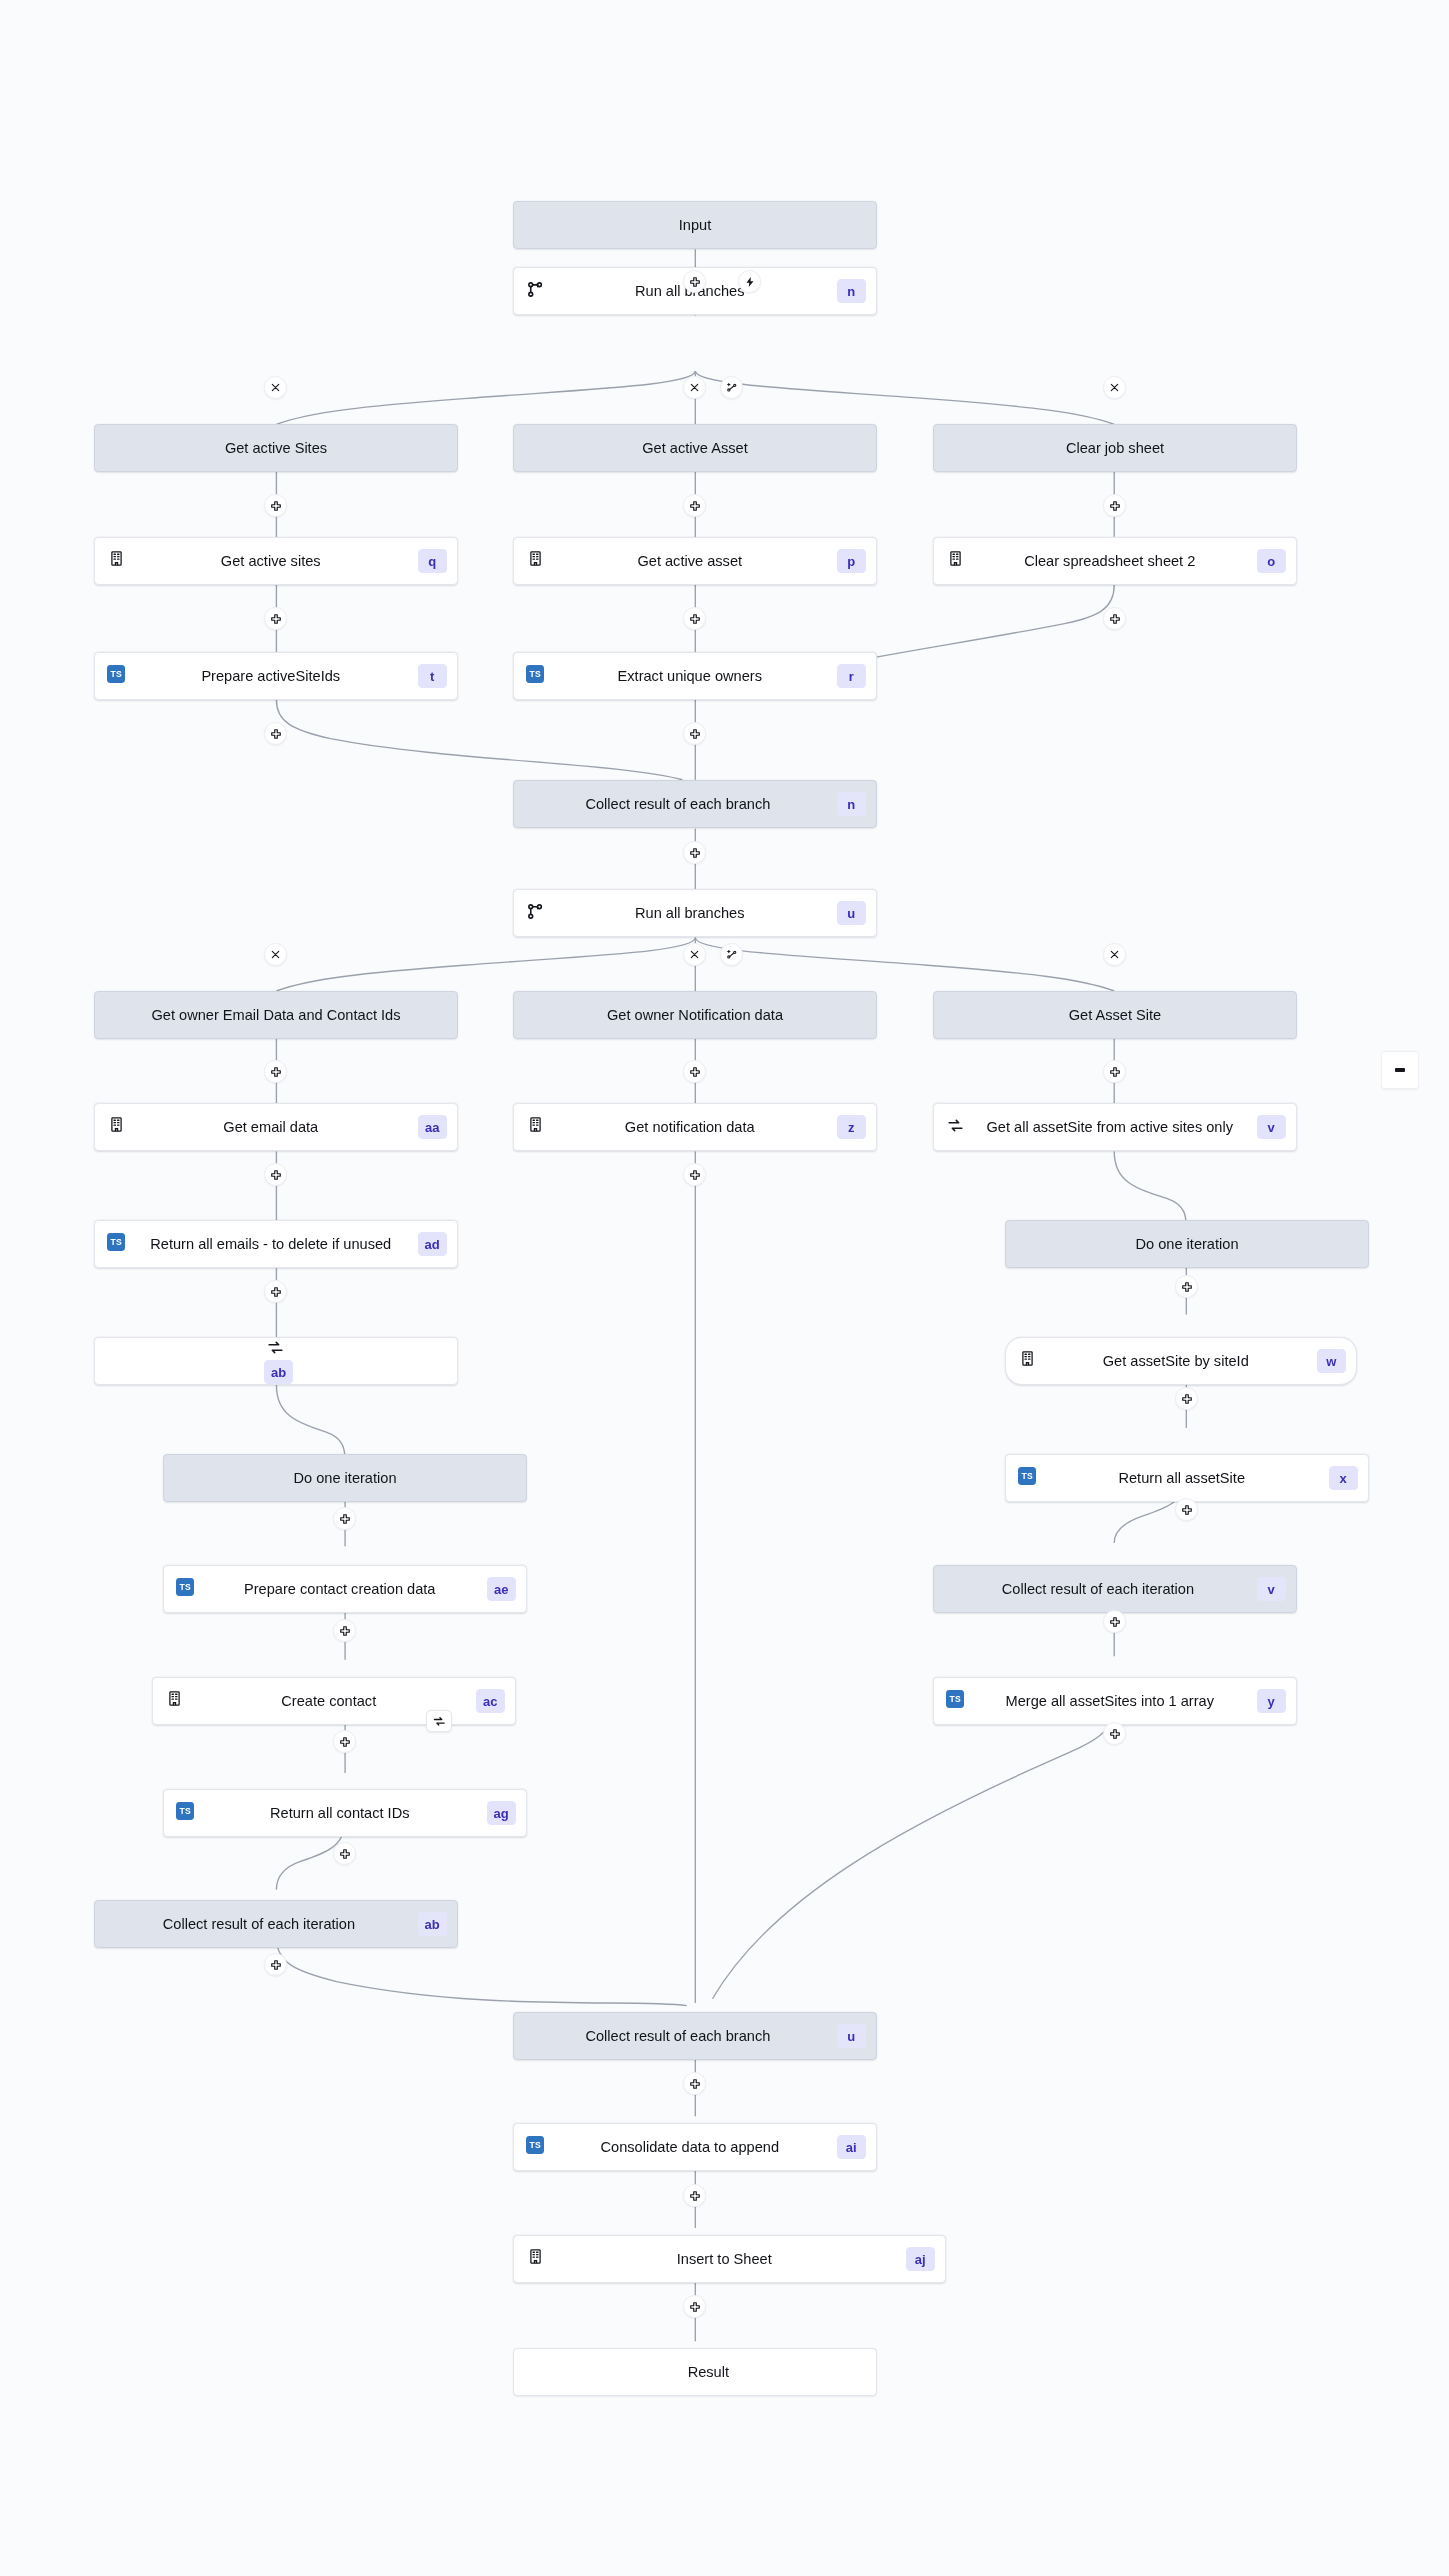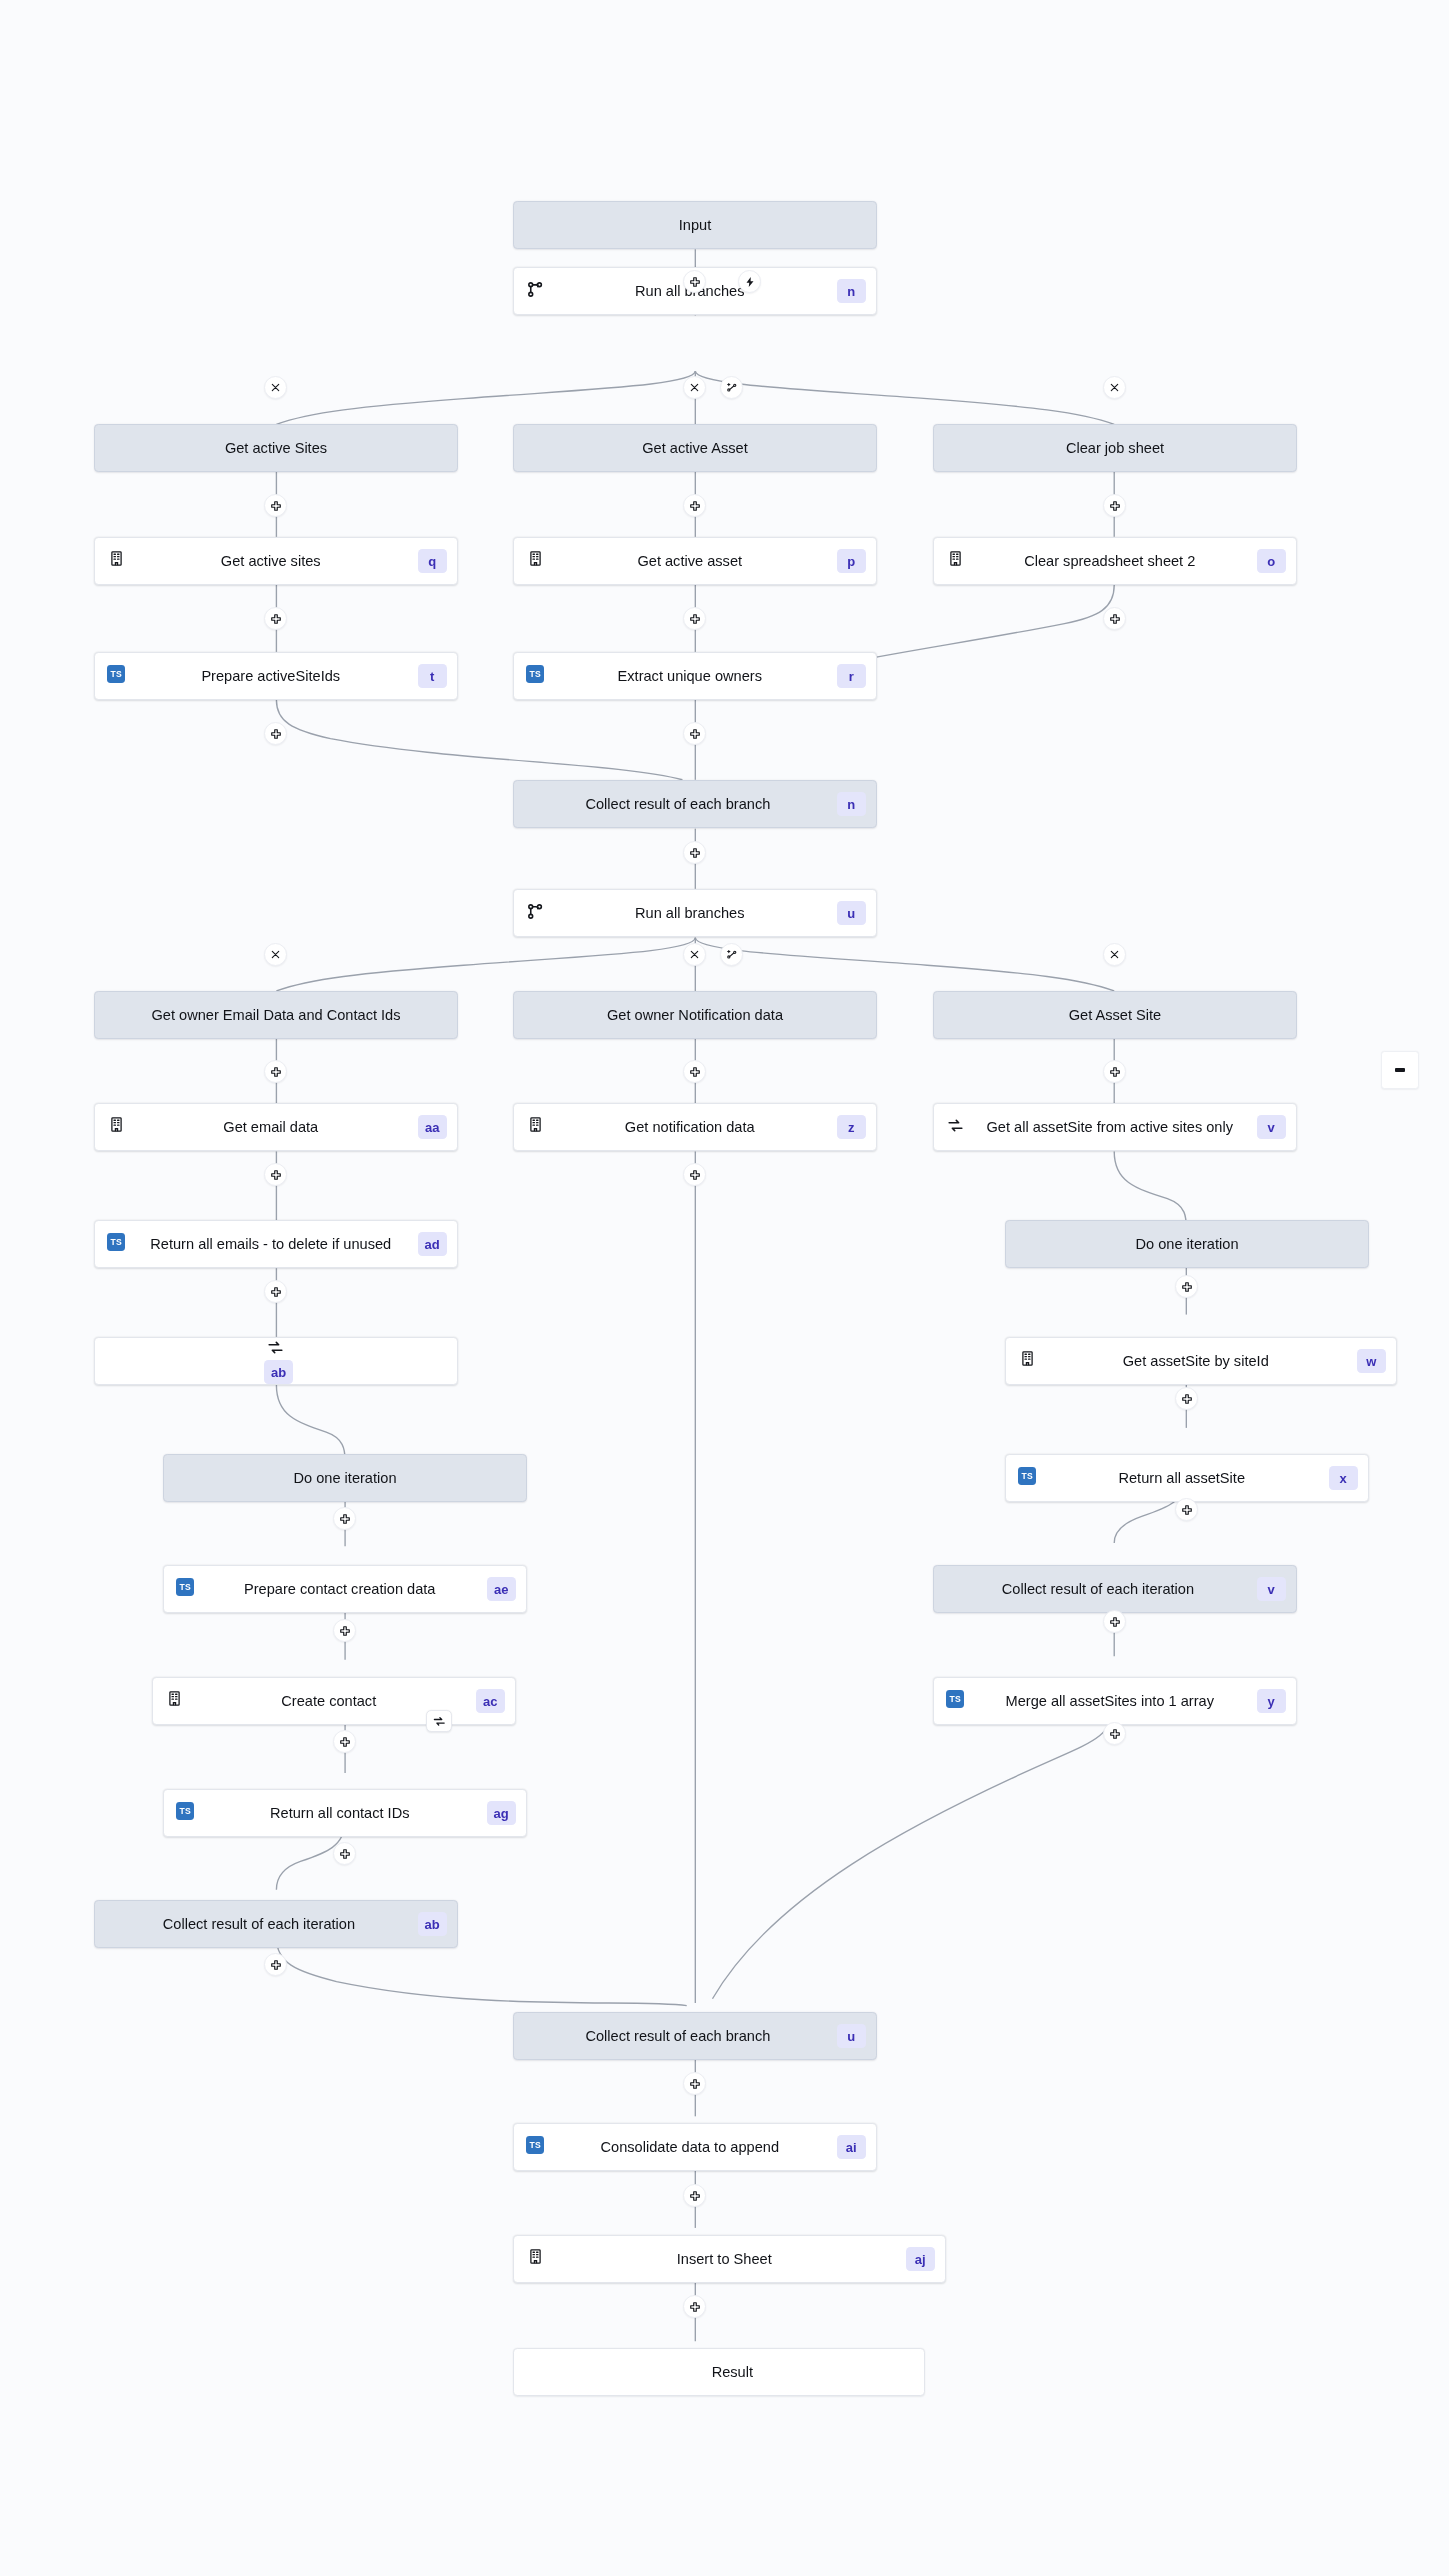--- a/index.html
+++ b/index.html
@@ -343,21 +343,21 @@
   <div class="node step" style="left:94px; top:1313px; width:364px;flex-direction:column;">
     <span class="nicon">
       <svg width="19" height="19" viewBox="0 0 24 24" fill="none" stroke="#15171c" stroke-width="2" stroke-linecap="round" stroke-linejoin="round">
         <path d="M4 8.5h12l-3-3"></path>
           <path d="M20 15.5H8l3 3"></path>
       </svg>
     </span>
     <span class="label">Loop to get all contact ID</span>
     <span class="badge">ab</span>
   </div>
-  <div class="node step" style="left:1005px; top:1313px; width:392px;">
+  <div class="node step" style="left:1005px; top:1313px; width:352px;border-radius:17px;">
     <span class="nicon">
       <svg width="17" height="17" viewBox="0 0 24 24" fill="none" stroke="#15171c" stroke-width="1.8">
         <rect x="5.5" y="2.5" width="13" height="19" rx="1.2"></rect>
         <path d="M8.5 6h2M13.5 6h2M8.5 9.5h2M13.5 9.5h2M8.5 13h2M13.5 13h2" stroke-linecap="round"></path>
         <path d="M10.5 21.5v-3.5h3v3.5"></path>
       </svg>
     </span>
     <span class="label">Get assetSite by siteId</span>
     <span class="badge">w</span>
   </div>
@@ -441,21 +441,21 @@
       <svg width="17" height="17" viewBox="0 0 24 24" fill="none" stroke="#15171c" stroke-width="1.8">
         <rect x="5.5" y="2.5" width="13" height="19" rx="1.2"></rect>
         <path d="M8.5 6h2M13.5 6h2M8.5 9.5h2M13.5 9.5h2M8.5 13h2M13.5 13h2" stroke-linecap="round"></path>
         <path d="M10.5 21.5v-3.5h3v3.5"></path>
       </svg>
     </span>
     <span class="label">Insert to Sheet</span>
     <span class="badge">aj</span>
   </div>
 
-  <div class="node plain" style="left:513px; top:2324px; width:412px;padding-left:37px;">
+  <div class="node plain" style="left:513px; top:2324px; width:364px;padding-left:37px;">
     <span class="label">Result</span>
   </div>
 
   <div class="handle" style="left:683px; top:246px;">
     <svg width="12" height="12" viewBox="0 0 24 24" fill="none" stroke="#15171c" stroke-width="2.4" stroke-linejoin="round">
         <path d="M9.5 3.5h5v6h6v5h-6v6h-5v-6h-6v-5h6z"></path>
       </svg>
   </div>
   <div class="handle" style="left:738px; top:246px;">
     <svg width="12" height="12" viewBox="0 0 24 24" fill="#15171c">

